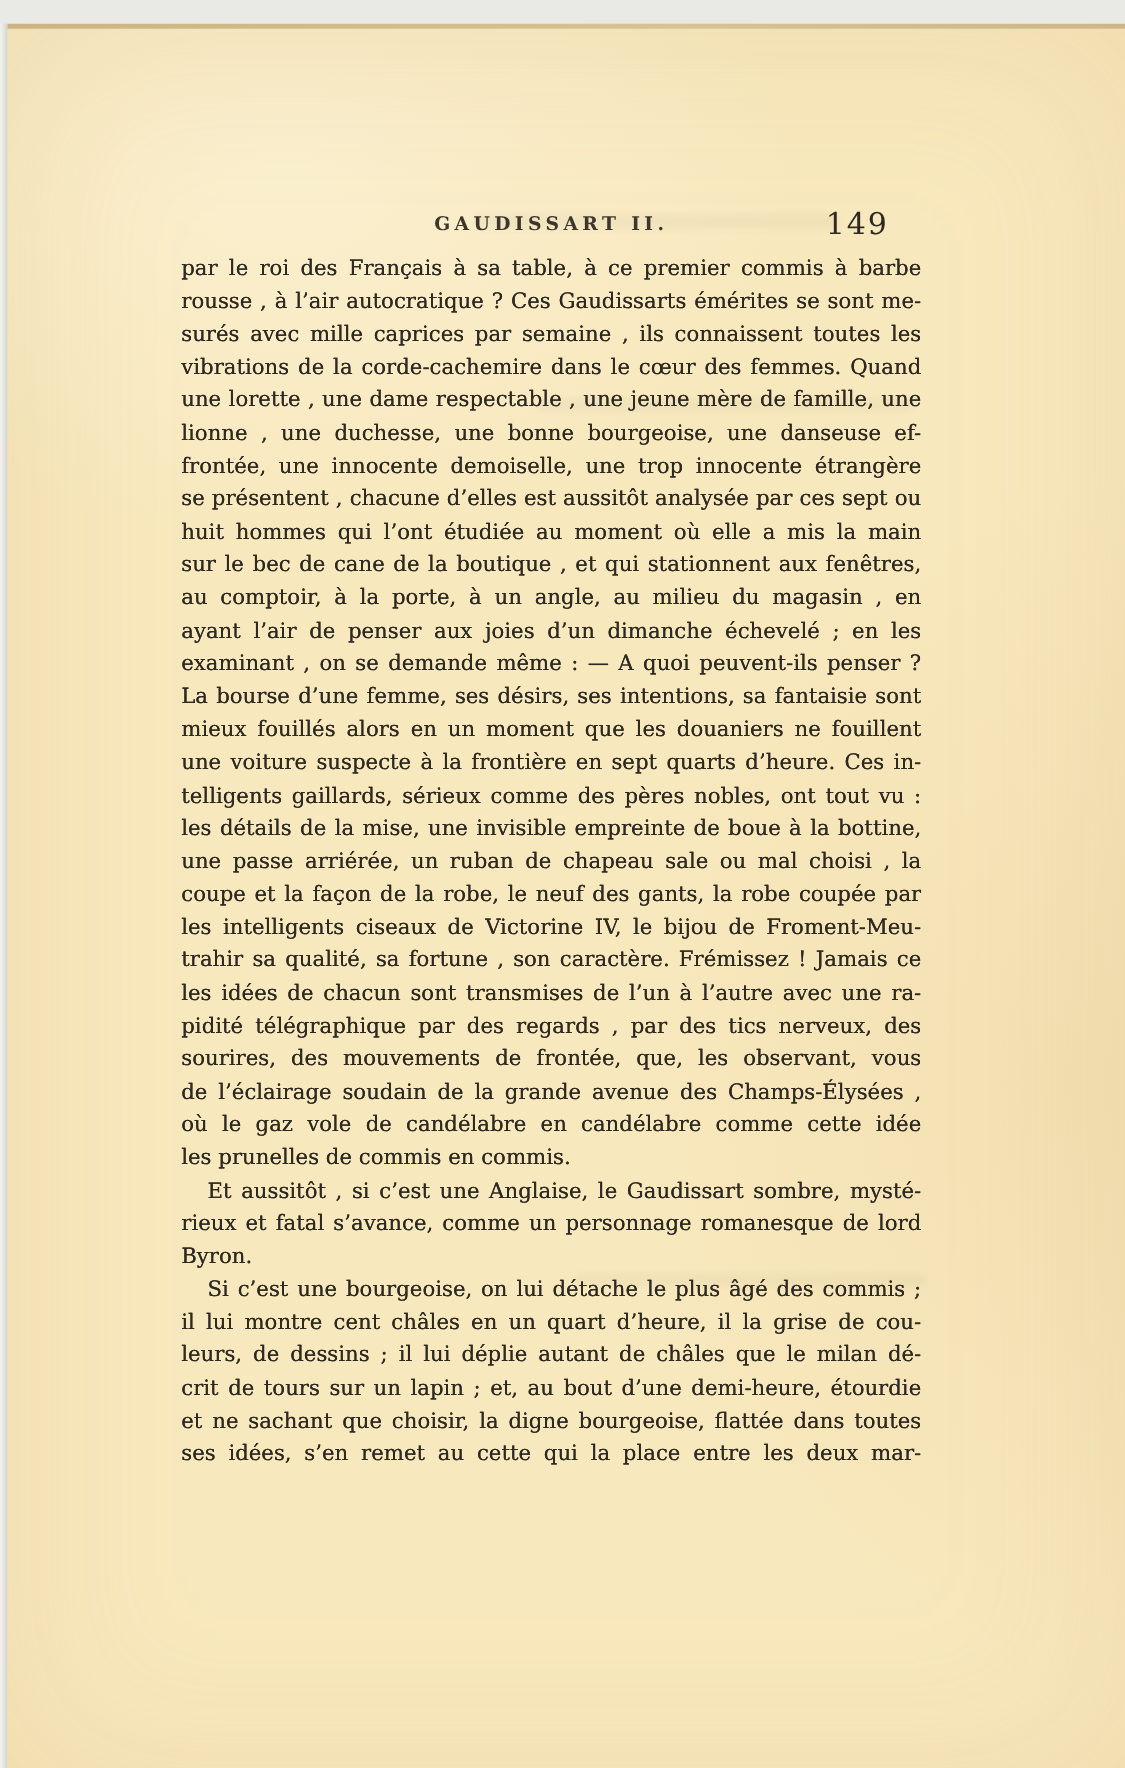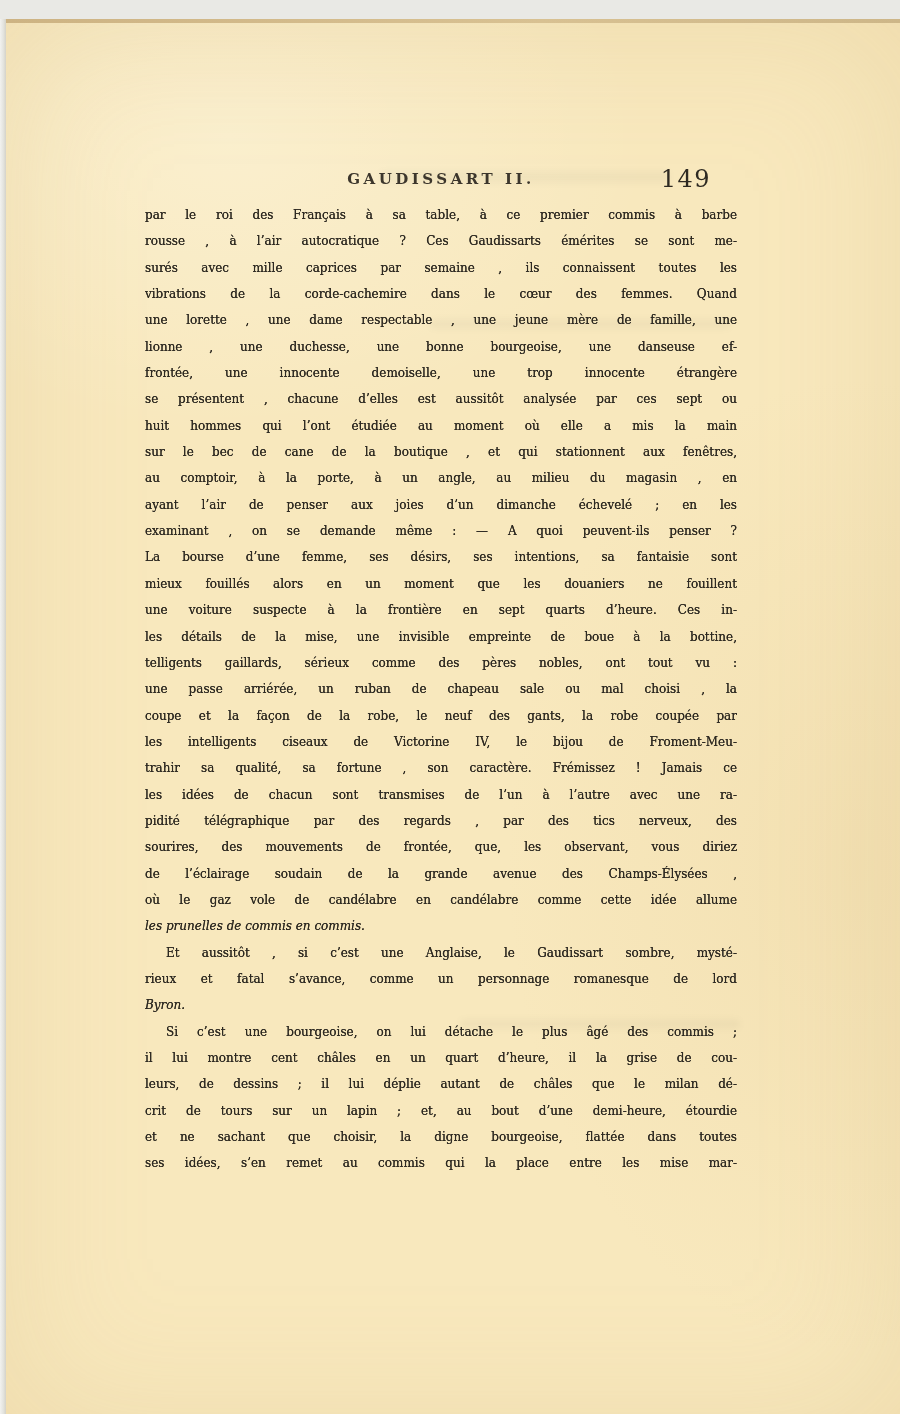--- a/index.html
+++ b/index.html
@@ -79,35 +79,34 @@
     letter-spacing: 1.5px;
     color: var(--ink);
     text-align: center;
   }
 
   .text-block {
     position: absolute;
     left: 145px; top: 183px;
     width: 592px;
     color: var(--ink);
-    font-size: 12px;
+    font-size: 17px;
     text-shadow: 0 0 0.4px currentColor;
   }
   .line {
     height: 26.35px;
     line-height: 26.35px;
     white-space: normal;
     text-align: justify;
     text-align-last: justify;
     overflow: hidden;
   }
   .line.noj {
     text-align: left;
     text-align-last: left;
-    font-style: italic;
   }
   .line.ind { text-indent: 21px; }
 </style>
 </head>
 <body>
 
 <div class="scan">
   <div class="paper"></div>
   <div class="edge-left"></div>
   <div class="edge-top"></div>
@@ -132,35 +131,35 @@
       <div class="line">frontée, une innocente demoiselle, une trop innocente étrangère</div>
       <div class="line">se présentent , chacune d’elles est aussitôt analysée par ces sept ou</div>
       <div class="line">huit hommes qui l’ont étudiée au moment où elle a mis la main</div>
       <div class="line">sur le bec de cane de la boutique , et qui stationnent aux fenêtres,</div>
       <div class="line">au comptoir, à la porte, à un angle, au milieu du magasin , en</div>
       <div class="line">ayant l’air de penser aux joies d’un dimanche échevelé ; en les</div>
       <div class="line">examinant , on se demande même : — A quoi peuvent-ils penser ?</div>
       <div class="line">La bourse d’une femme, ses désirs, ses intentions, sa fantaisie sont</div>
       <div class="line">mieux fouillés alors en un moment que les douaniers ne fouillent</div>
       <div class="line">une voiture suspecte à la frontière en sept quarts d’heure. Ces in-</div>
+      <div class="line">telligents gaillards, sérieux comme des pères nobles, ont tout vu :</div>
       <div class="line">les détails de la mise, une invisible empreinte de boue à la bottine,</div>
-      <div class="line">telligents gaillards, sérieux comme des pères nobles, ont tout vu :</div>
       <div class="line">une passe arriérée, un ruban de chapeau sale ou mal choisi , la</div>
       <div class="line">coupe et la façon de la robe, le neuf des gants, la robe coupée par</div>
       <div class="line">les intelligents ciseaux de Victorine IV, le bijou de Froment-Meu-</div>
       <div class="line">trahir sa qualité, sa fortune , son caractère. Frémissez ! Jamais ce</div>
       <div class="line">les idées de chacun sont transmises de l’un à l’autre avec une ra-</div>
       <div class="line">pidité télégraphique par des regards , par des tics nerveux, des</div>
       <div class="line">sourires, des mouvements de frontée, que, les observant, vous diriez</div>
       <div class="line">de l’éclairage soudain de la grande avenue des Champs-Élysées ,</div>
       <div class="line">où le gaz vole de candélabre en candélabre comme cette idée allume</div>
       <div class="line noj">les prunelles de commis en commis.</div>
       <div class="line ind">Et aussitôt , si c’est une Anglaise, le Gaudissart sombre, mysté-</div>
       <div class="line">rieux et fatal s’avance, comme un personnage romanesque de lord</div>
       <div class="line noj">Byron.</div>
       <div class="line ind">Si c’est une bourgeoise, on lui détache le plus âgé des commis ;</div>
       <div class="line">il lui montre cent châles en un quart d’heure, il la grise de cou-</div>
       <div class="line">leurs, de dessins ; il lui déplie autant de châles que le milan dé-</div>
       <div class="line">crit de tours sur un lapin ; et, au bout d’une demi-heure, étourdie</div>
       <div class="line">et ne sachant que choisir, la digne bourgeoise, flattée dans toutes</div>
-      <div class="line">ses idées, s’en remet au commis qui la place entre les mise mar-</div>
+      <div class="line">ses idées, s’en remet au cette qui la place entre les deux mar-</div>
     </div>
 </div>
 
 </body></html>

